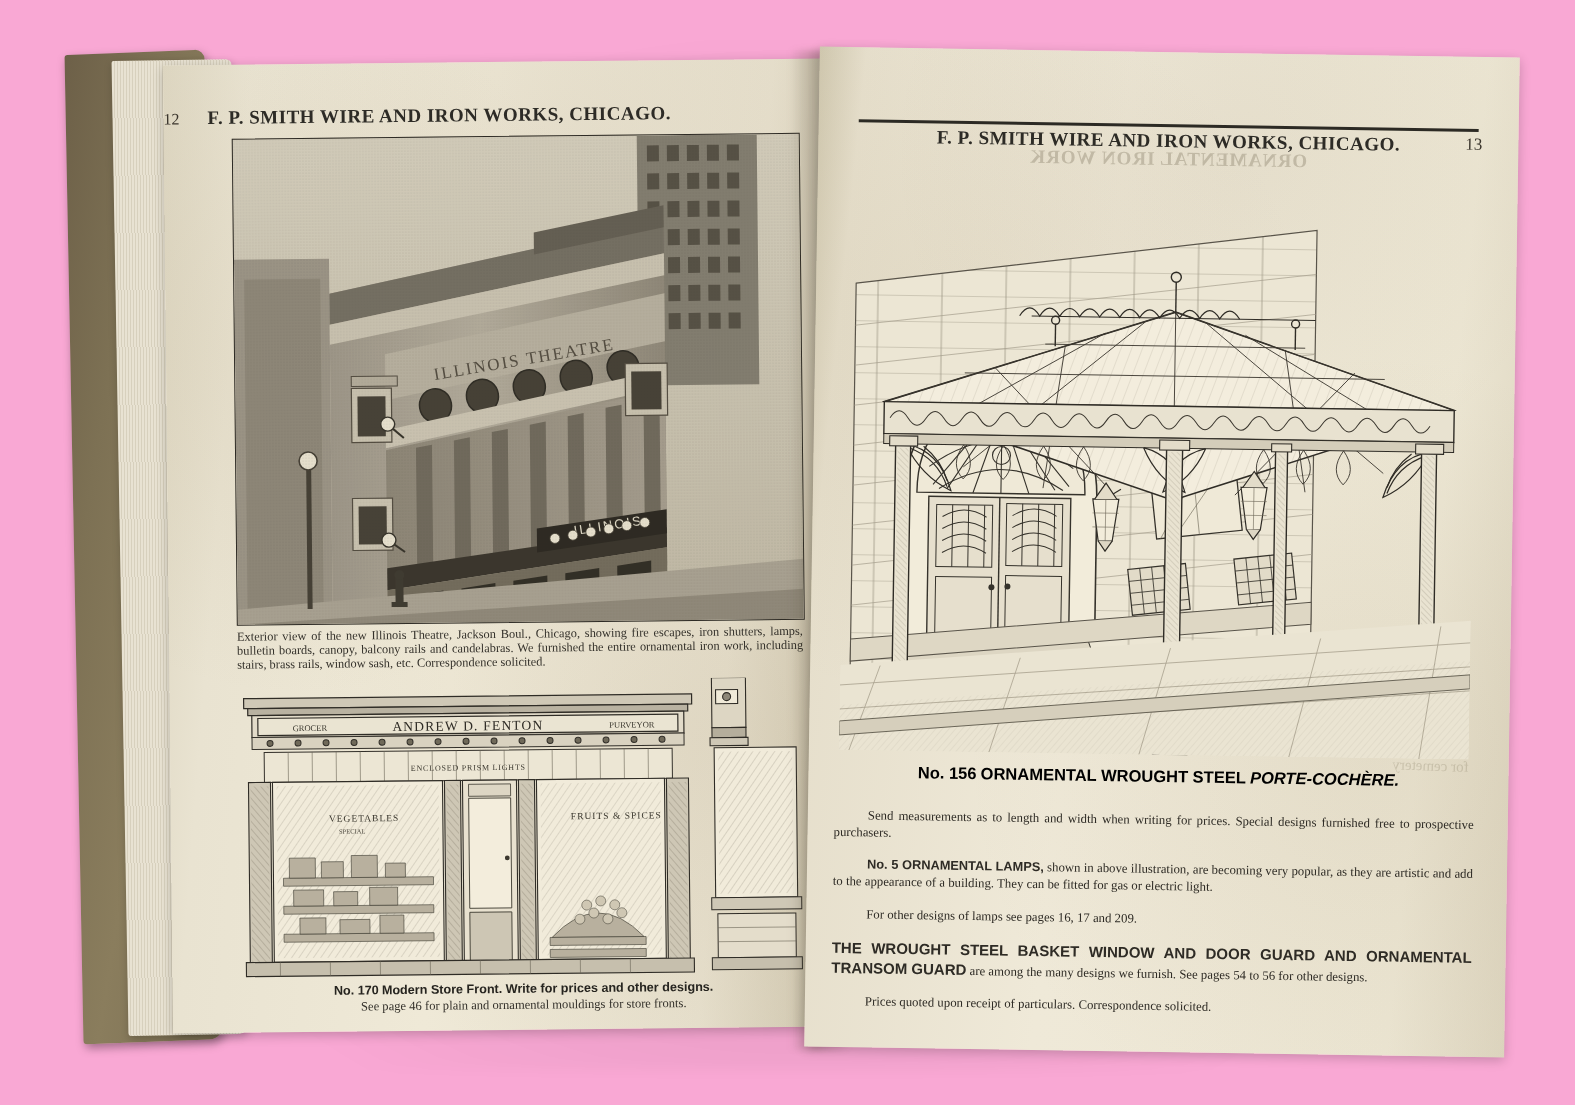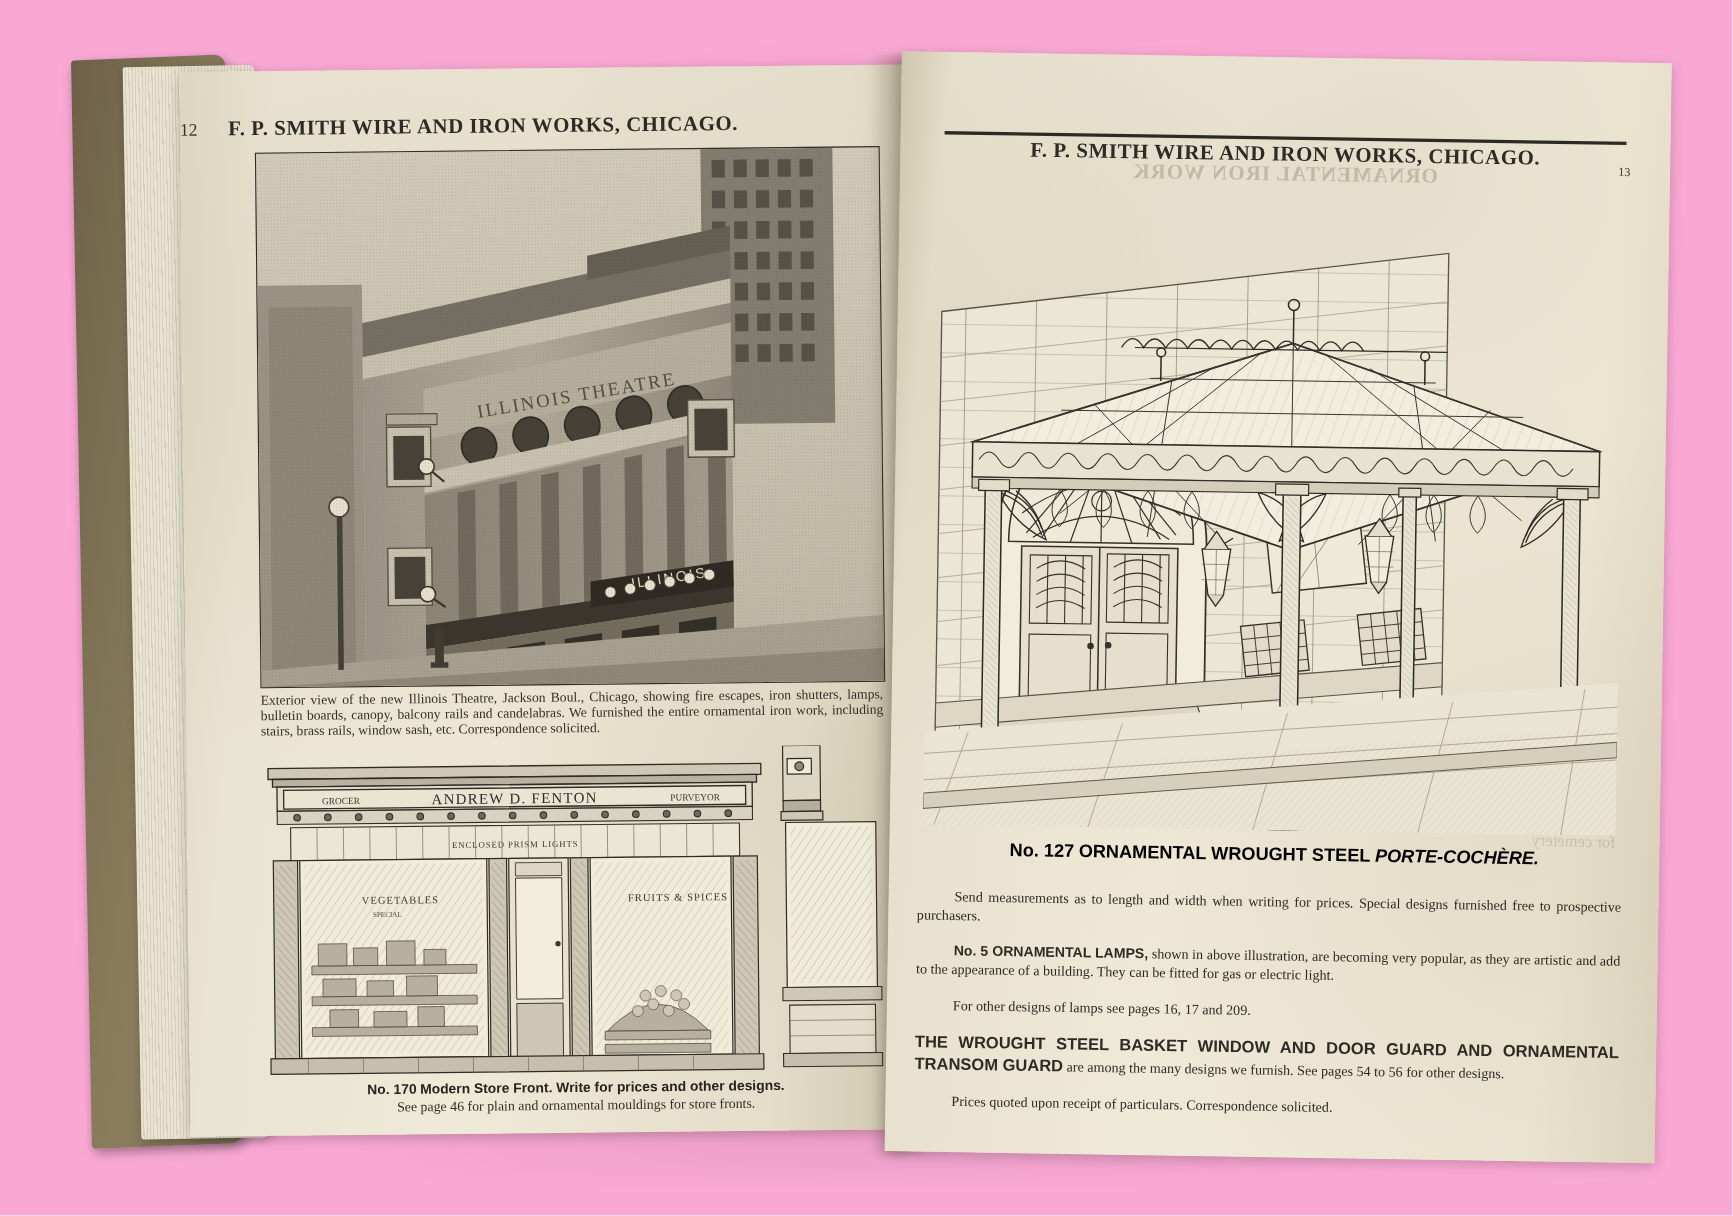--- a/index.html
+++ b/index.html
@@ -158,22 +158,22 @@
     left: 40px; top: 78px;
     width: 620px;
     display: flex;
     justify-content: center;
     align-items: baseline;
     font-size: 19px;
     font-weight: bold;
   }
   .rp-pgnum {
     position: absolute;
-    right: 36px; top: 94px;
-    font-size: 11px;
+    right: 36px; top: 78px;
+    font-size: 17px;
   }
   .porte-art {
     position: absolute;
     left: 30px; top: 118px;
     width: 630px; height: 585px;
     overflow: hidden;
   }
   .rp-title {
     position: absolute;
     left: 40px; top: 715px;
@@ -778,21 +778,21 @@
           <path d="M480,466 L450,585"></path>
             <path d="M600,452 L580,585"></path>
         </g>
         <polygon points="0,540 630,486 630,585 0,585" fill="url(#shade)" opacity="0.22"></polygon>
 
         <polygon points="0,556 630,500 630,514 0,570" fill="#d6cfbc" stroke="#5f5a4d" stroke-width="0.9"></polygon>
       </svg>
     </div>
 
     <div class="rp-title">
-      <span class="sans-b">No. 127</span>
+      <span class="sans-b">No. 156</span>
       <span class="sans-b">ORNAMENTAL WROUGHT STEEL</span>
       <span class="sans-b ital">PORTE-COCHÈRE.</span>
     </div>
 
     <div class="rp-body">
       <p class="ind">Send measurements as to length and width when writing for prices.   Special designs furnished free to prospective purchasers.</p>
       <p class="ind">
         <span class="sans-b">No. 5  ORNAMENTAL LAMPS,</span>
         <span>shown in above illustration, are becoming very popular, as they are artistic and add to the appearance of a building.   They can be fitted for gas or electric light.</span>
       </p>

